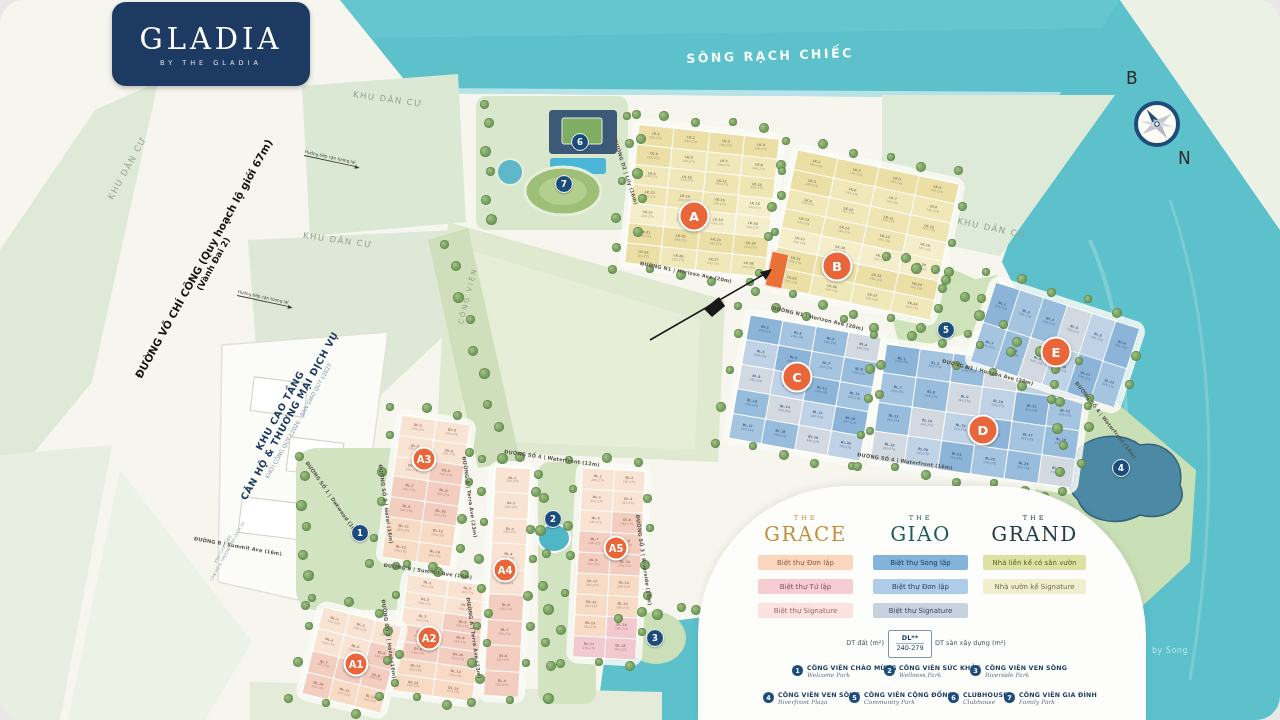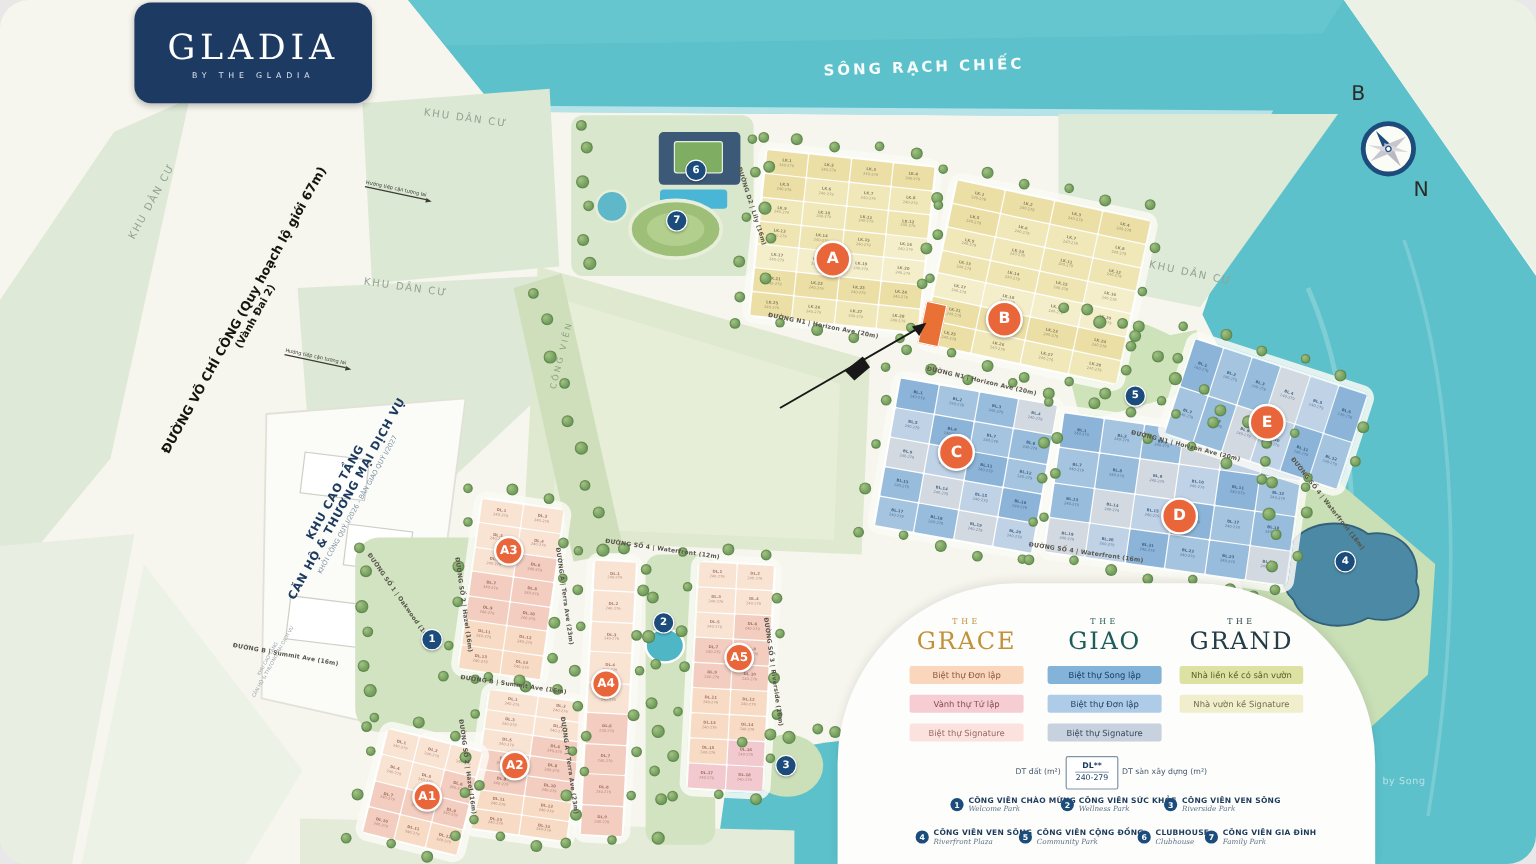--- a/index.html
+++ b/index.html
@@ -191,21 +191,21 @@
     <polygon points="772,269 760,272 766,280" fill="#181818"></polygon>
     <polygon points="704,309 719,297 725,306 712,317" fill="#181818"></polygon>
   </svg>
 
   <div class="panel"></div>
   <div id="brands">
       <div class="brandcol" style="left: 758px; top: 514px; width: 95px; z-index: 8;">
         <div class="the" style="color: rgb(194, 145, 58);">THE</div>
         <div class="name" style="color: rgb(194, 145, 58);">GRACE</div>
         <div class="chip" style="background: rgb(249, 214, 188); color: rgb(141, 90, 61);">Biệt thự Đơn lập</div>
-        <div class="chip" style="background: rgb(245, 205, 211); color: rgb(141, 74, 90);">Vành thự Tứ lập</div>
+        <div class="chip" style="background: rgb(245, 205, 211); color: rgb(141, 74, 90);">Biệt thự Tứ lập</div>
         <div class="chip" style="background: rgb(251, 226, 223); color: rgb(154, 106, 100);">Biệt thự Signature</div>
       </div>
       <div class="brandcol" style="left: 873px; top: 514px; width: 95px; z-index: 8;">
         <div class="the" style="color: rgb(29, 92, 88);">THE</div>
         <div class="name" style="color: rgb(29, 92, 88);">GIAO</div>
         <div class="chip" style="background: rgb(132, 179, 218); color: rgb(23, 58, 94);">Biệt thự Song lập</div>
         <div class="chip" style="background: rgb(174, 203, 231); color: rgb(29, 68, 104);">Biệt thự Đơn lập</div>
         <div class="chip" style="background: rgb(200, 210, 222); color: rgb(58, 74, 96);">Biệt thự Signature</div>
       </div>
       <div class="brandcol" style="left: 983px; top: 514px; width: 103px; z-index: 8;">

